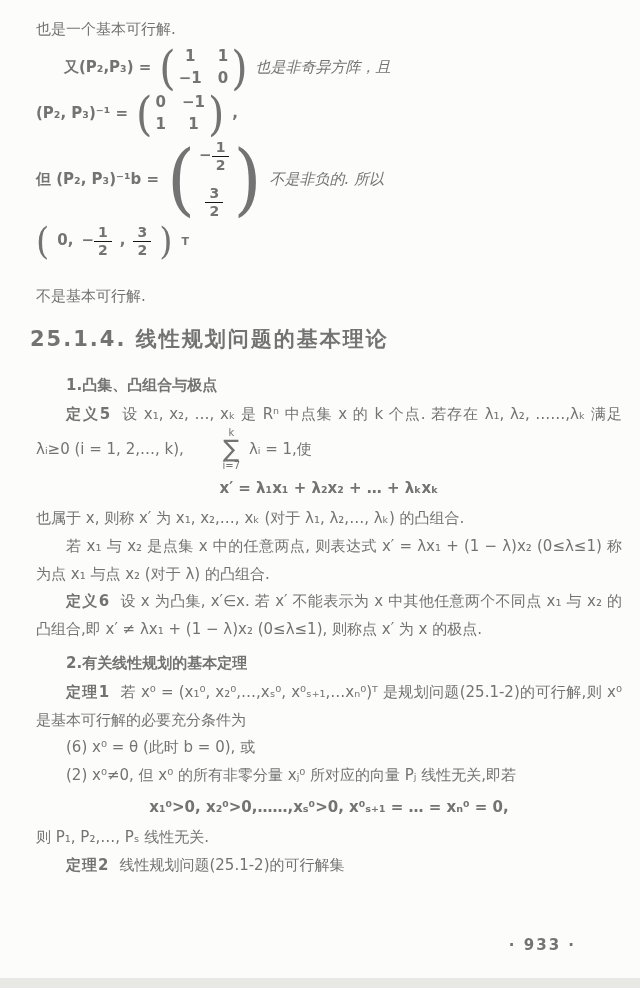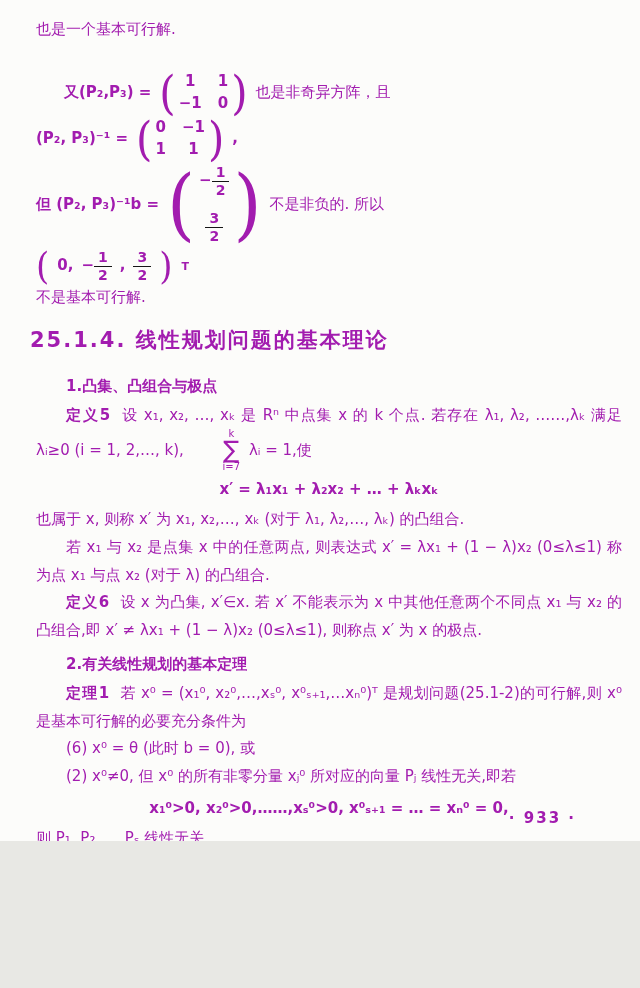--- a/index.html
+++ b/index.html
@@ -1,34 +1,34 @@
 <!DOCTYPE html>
 <html><head>
 <meta charset="utf-8">
 <style>
   html,body{margin:0;padding:0;background:#e8e8e4;}
   .page{
-    width:640px;height:841px;box-sizing:border-box;position:relative;
-    background:#fcfcfa;color:#a21caf;margin:0 auto;overflow:hidden;
+    width:640px;height:978px;box-sizing:border-box;position:relative;
+    background:#fcfcfa;color:#737373;margin:0 auto;overflow:hidden;
     padding:16px 18px 0 36px;
     font-family:"DejaVu Sans","Liberation Sans",sans-serif;
     font-size:15px;
   }
   .para{margin:0;line-height:1.85;text-align:justify;text-indent:2em;}
   .noindent{text-indent:0;}
   .lbl{font-weight:bold;margin-right:10px;letter-spacing:1px;}
   .subhead{margin:6px 0 2px;font-weight:bold;text-indent:2em;line-height:1.8;}
   .heading{
     font-size:21px;font-weight:bold;letter-spacing:2px;
     margin:16px 0 18px -6px;line-height:1.3;
   }
   .eqline{display:flex;align-items:center;gap:8px;line-height:1.3;}
   .eqline.center{justify-content:flex-start;}
   .mtext{white-space:nowrap;font-weight:bold;}
-  .plain{font-weight:normal;}
+  .plain{font-weight:normal;font-style:italic;}
   .matrix,.vec{display:inline-flex;align-items:center;}
   .mgrid{
     display:inline-grid;grid-template-columns:auto auto;
     column-gap:16px;row-gap:3px;text-align:center;padding:0 3px;
     font-weight:bold;
   }
   .paren{
     display:inline-block;font-weight:normal;line-height:0.9;
     font-family:"DejaVu Serif","Liberation Serif",serif;
     transform:scaleY(1.12);
@@ -41,24 +41,24 @@
   .frac{display:inline-flex;flex-direction:column;align-items:center;font-size:14px;line-height:1.2;}
   .frac .num{border-bottom:1.5px solid #151515;padding:0 4px;}
   .frac .den{padding:0 4px;}
   .sum{display:inline-flex;flex-direction:column;align-items:center;line-height:1;vertical-align:middle;margin:0 4px;}
   .sum-top{font-size:10px;}
   .sum-sym{font-size:24px;line-height:0.95;}
   .sum-bot{font-size:10px;}
   .formula{display:flex;justify-content:center;font-weight:bold;line-height:2;margin:2px 0;}
   .tuple-sup{font-weight:bold;font-size:11px;vertical-align:top;line-height:1;margin-left:1px;}
   .pagenum{
-    position:absolute;right:64px;bottom:14px;
+    position:absolute;right:64px;bottom:24px;
     font-weight:bold;letter-spacing:2px;font-size:15px;
   }
-  .mt4{margin-top:4px;} .mt8{margin-top:0;} .mt10{margin-top:28px;}
+  .mt4{margin-top:4px;} .mt8{margin-top:24px;} .mt10{margin-top:3px;}
   .indent-eq1{margin-left:28px;}
 </style>
 </head>
 <body>
 
 <div class="page">
 
   <p class="para noindent">
     <span>也是一个基本可行解.</span>
   </p>

